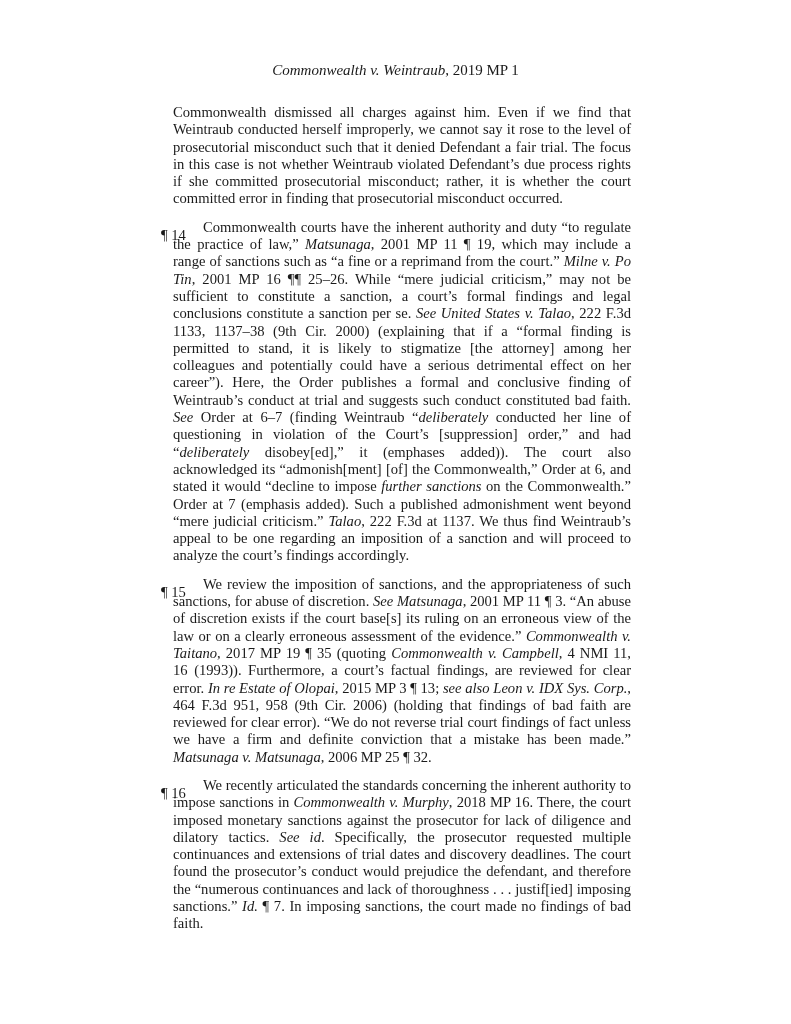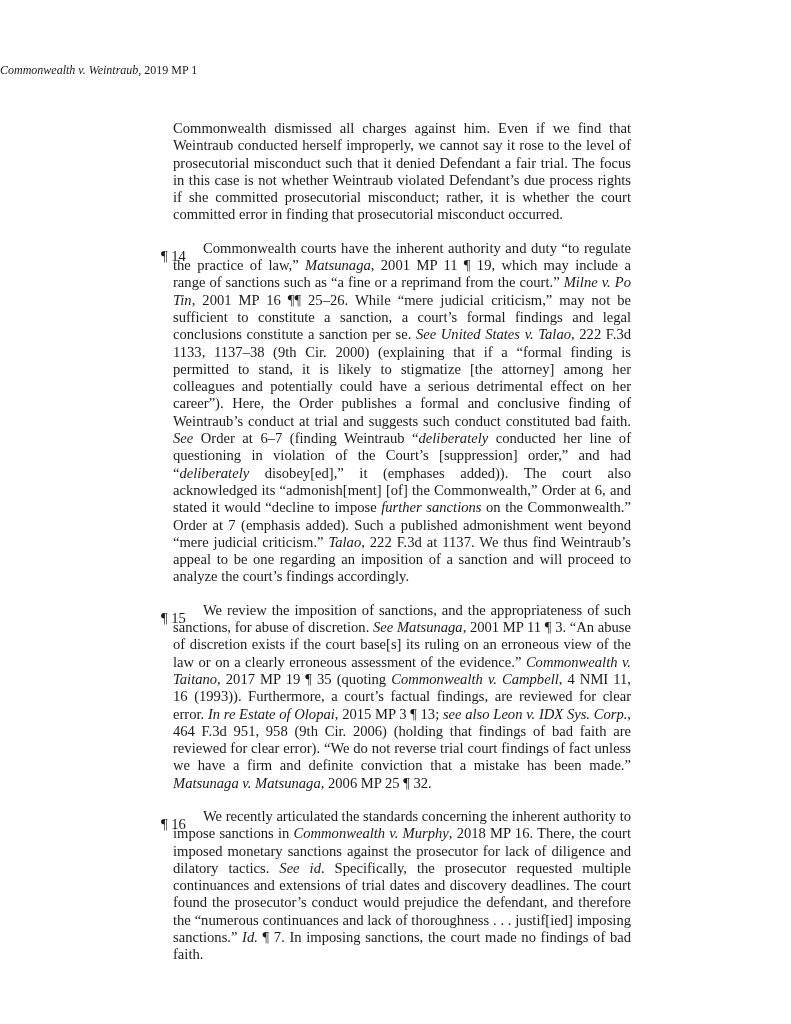--- a/index.html
+++ b/index.html
@@ -4,28 +4,28 @@
 <style>
   html, body { margin: 0; padding: 0; background: #ffffff; }
   body { width: 791px; height: 1024px; position: relative; overflow: hidden; }
   .page {
     position: absolute; left: 0; top: 0; width: 791px; height: 1024px;
     font-family: "Liberation Serif", "DejaVu Serif", serif;
     color: #1a1a1a;
   }
   .header {
     position: absolute; top: 61px; left: 0; width: 791px;
-    font-size: 12px; line-height: 18px;
+    text-align: center; font-size: 15px; line-height: 18px;
   }
   .body {
     position: absolute; left: 173px; top: 104px; width: 458px;
     font-size: 14.6px; line-height: 17.3px;
     text-align: justify;
   }
-  .para { margin: 16px 0 11px 0; position: relative; }
+  .para { margin: 0 0 11px 0; position: relative; }
   .para .num {
     position: absolute; left: -12px; top: 8px; white-space: pre;
   }
   .para .lead { display: inline-block; width: 30px; }
   i { font-style: italic; }
 </style>
 </head>
 <body>
 
 <div class="page">

